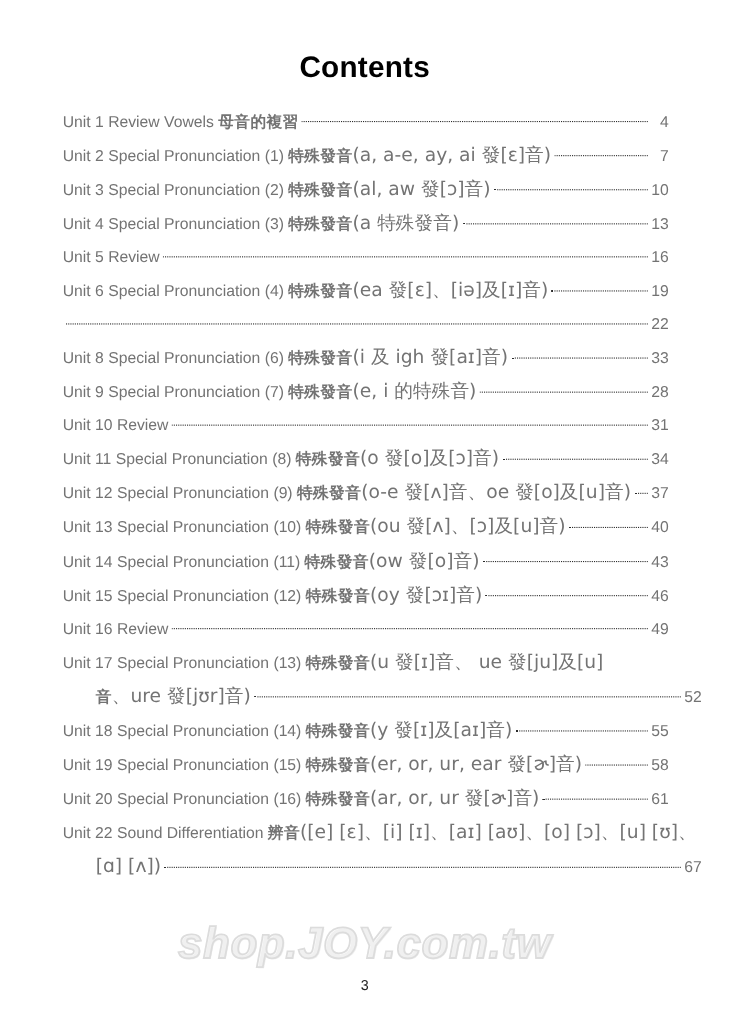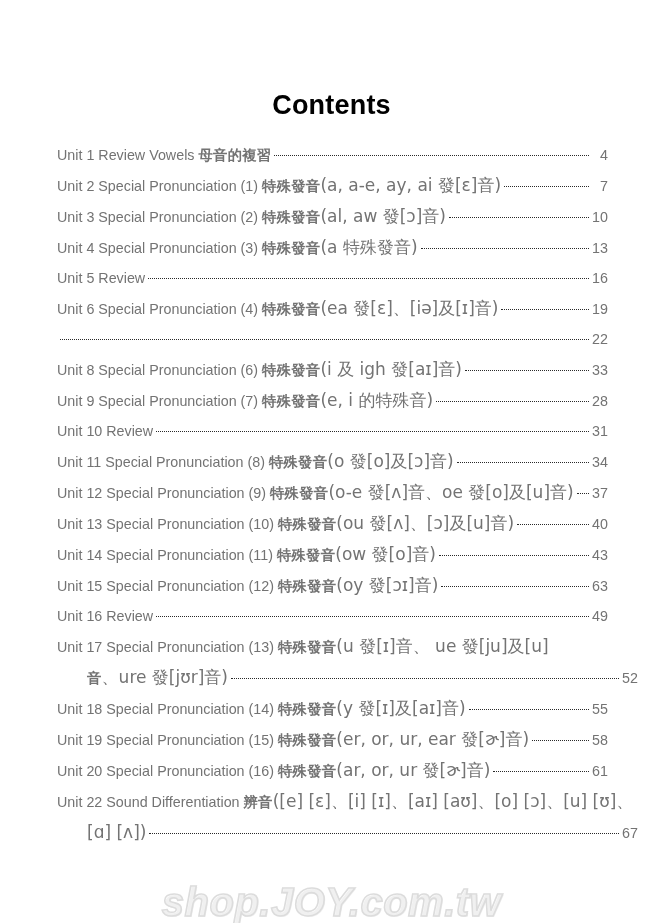--- a/index.html
+++ b/index.html
@@ -13,21 +13,20 @@
     position: relative;
     overflow: hidden;
     font-family: "Liberation Sans", "DejaVu Sans", sans-serif;
     color: #1a1a1a;
     -webkit-font-smoothing: antialiased;
   }
 
   .page {
     position: absolute;
     inset: 0;
-    margin-top: 44px;
   }
 
   .page-title {
     position: absolute;
     top: 46px;
     left: 0;
     width: 663px;
     text-align: center;
     font-size: 27px;
     font-weight: bold;
@@ -229,21 +228,21 @@
         <div class="entry-row">
           <span class="entry-label"><span>Unit 14 Special Pronunciation (11) </span><span class="cjk">特殊發音</span><span class="ipa">(ow 發[o]音)</span></span>
           <span class="leader"></span>
           <span class="entry-page">43</span>
         </div>
       </div>
       <div class="toc-entry">
         <div class="entry-row">
           <span class="entry-label"><span>Unit 15 Special Pronunciation (12) </span><span class="cjk">特殊發音</span><span class="ipa">(oy 發[ɔɪ]音)</span></span>
           <span class="leader"></span>
-          <span class="entry-page">63</span>
+          <span class="entry-page">46</span>
         </div>
       </div>
       <div class="toc-entry">
         <div class="entry-row">
           <span class="entry-label"><span>Unit 16 Review</span></span>
           <span class="leader"></span>
           <span class="entry-page">49</span>
         </div>
       </div>
       <div class="toc-entry">

